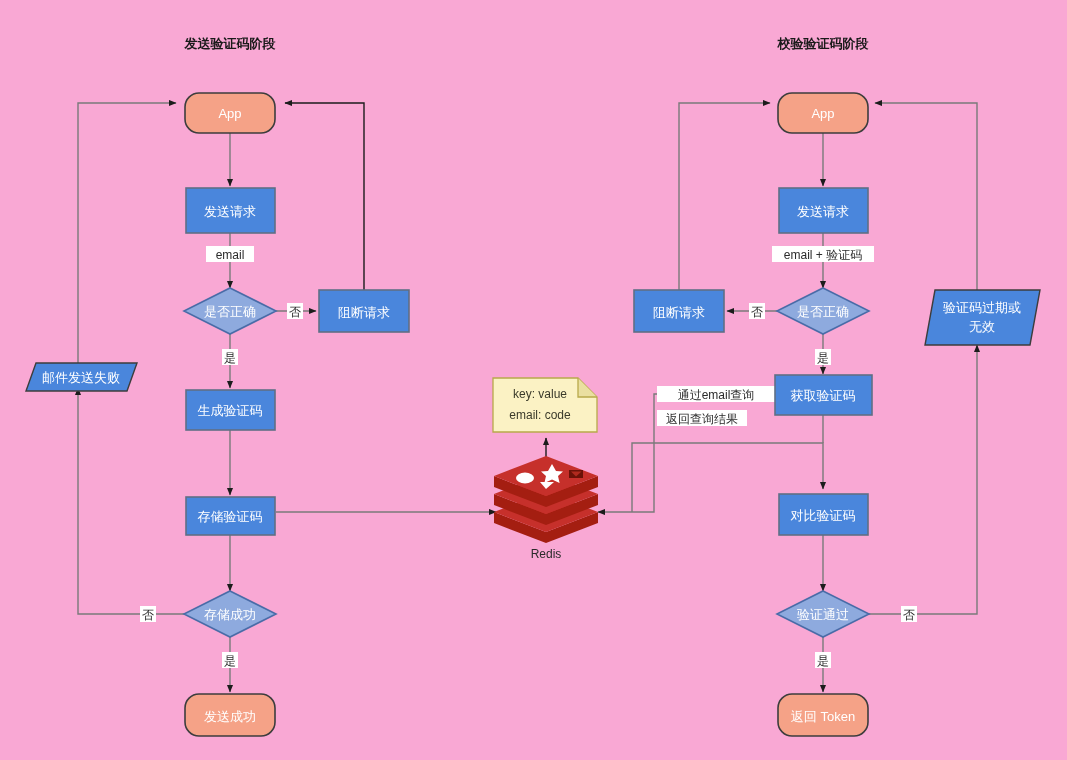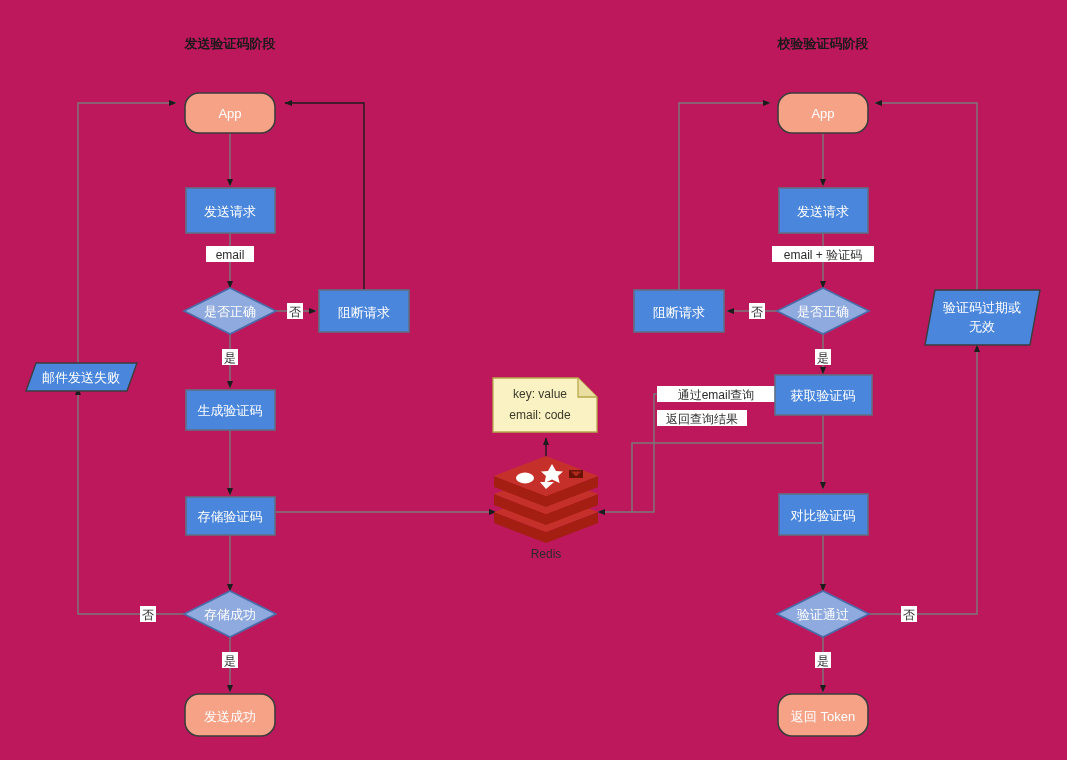--- a/index.html
+++ b/index.html
@@ -1,18 +1,18 @@
 <!DOCTYPE html>
 <html><head>
 <meta charset="utf-8">
 <style>
   html,body{margin:0;padding:0;background:#ffffff;}
   body{width:1067px;height:760px;overflow:hidden;
        font-family:"Liberation Sans","DejaVu Sans",sans-serif;}
-  #stage{position:relative;width:1067px;height:760px;background:#be185d;}
+  #stage{position:relative;width:1067px;height:760px;background:#f9a8d4;}
   svg#flow{position:absolute;left:0;top:0;width:1067px;height:760px;}
   .ph-title{font-size:13px;font-weight:bold;fill:#1a1a1a;}
   .nodetext{font-size:13px;fill:#ffffff;}
   .edgelabel{font-size:12px;fill:#2b2b2b;}
   .redislabel{font-size:12px;fill:#2b2b2b;}
   .notetext{font-size:12px;fill:#3a3a2a;}
   text{font-family:"Liberation Sans","DejaVu Sans",sans-serif;}
 </style>
 </head>
 <body>

